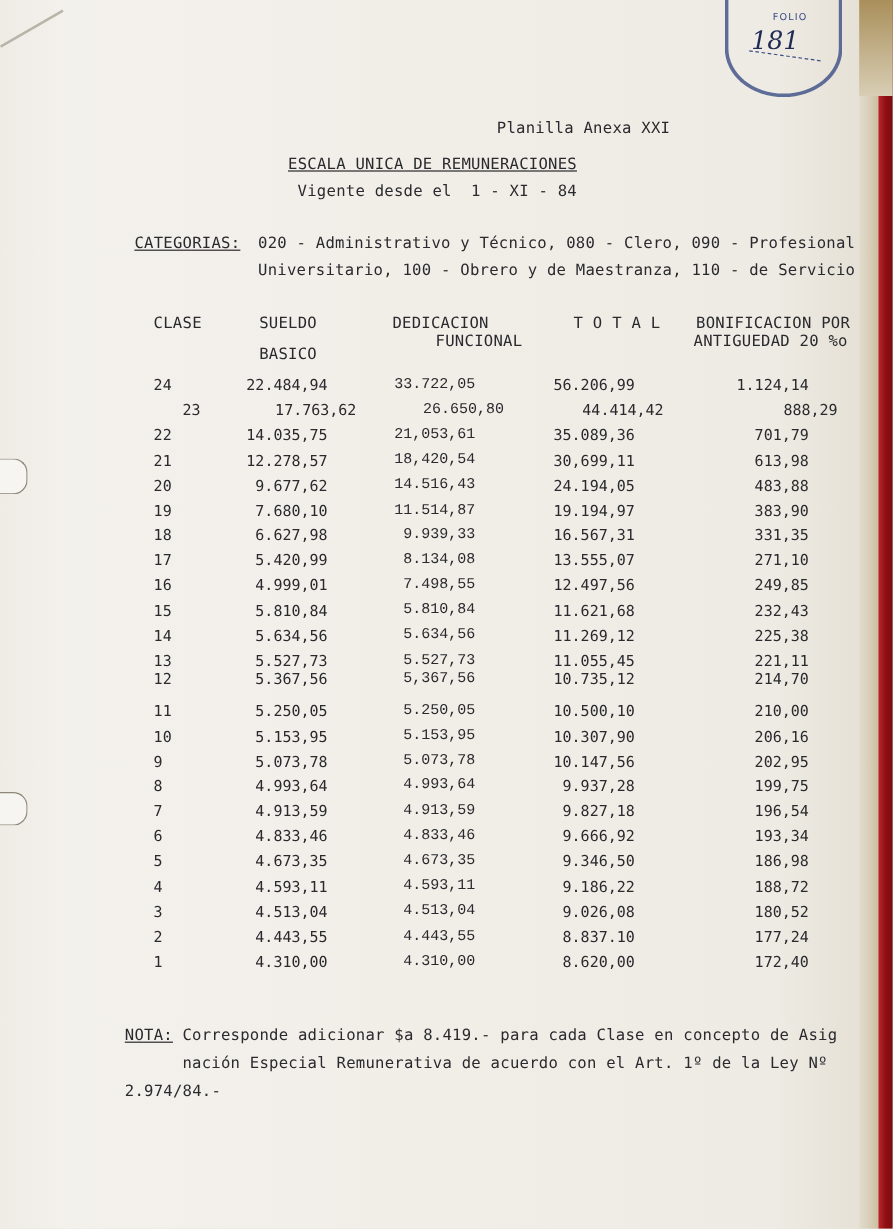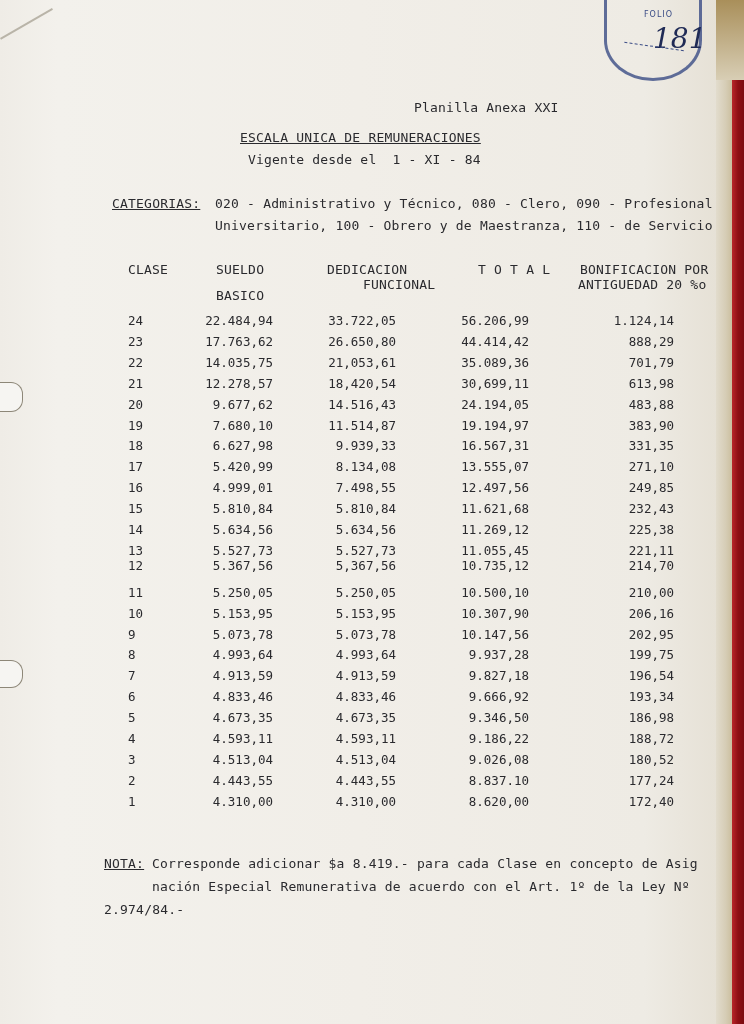--- a/index.html
+++ b/index.html
@@ -40,36 +40,36 @@
   .stamp {
     position: absolute; left: 604px; top: 0px; width: 92px; height: 78px;
     border: 3px solid #3b4d86; border-top: none;
     border-radius: 0 0 50% 50%; opacity: 0.8;
   }
   .stamp-label {
     position: absolute; left: 644px; top: 10px; font-size: 8px; font-weight: normal; color: #3b4d86;
     font-family: "DejaVu Sans", sans-serif; letter-spacing: 1px;
   }
   .stamp-number {
-    position: absolute; left: 626px; top: 22px; font-size: 28px; color: #1f2a55;
-    font-family: "DejaVu Serif", serif; font-style: italic; margin-left: 27px;
+    position: absolute; left: 626px; top: 22px; font-size: 21px; color: #1f2a55;
+    font-family: "DejaVu Serif", serif; font-style: italic;
   }
   .stamp-line {
     position: absolute; left: 624px; top: 46px; width: 60px; height: 1px;
     border-top: 1px dashed #3b4d86; transform: rotate(8deg);
   }
 
   .t { position: absolute; font-size: 13px; white-space: pre; letter-spacing: 0.2px; }
   .u { text-decoration: underline; }
 
   .row { position: absolute; left: 0; width: 716px; height: 20px; font-size: 12.5px; }
   .cell { position: absolute; top: 0; white-space: pre; }
   .c-clase { left: 128px; }
   .c-sueldo { right: 443px; text-align: right; }
-  .c-dedic { right: 320px; text-align: right; }
+  .c-dedic { right: 320px; text-align: right; font-family: Liberation Mono, monospace; }
   .c-total { right: 187px; text-align: right; }
   .c-bonif { right: 42px; text-align: right; }
 </style>
 </head>
 <body>
 
 <div class="page"></div>
 <div class="edge-strip"></div>
 <div class="red-edge"></div>
 <div class="edge-top"></div>
@@ -102,21 +102,21 @@
     <div class="t" style="left:578px; top:277px;">ANTIGUEDAD 20 %o</div>
   </div>
   <div id="table-body">
       <div class="row" style="top: 313px;">
         <span class="cell c-clase">24</span>
         <span class="cell c-sueldo">22.484,94</span>
         <span class="cell c-dedic">33.722,05</span>
         <span class="cell c-total">56.206,99</span>
         <span class="cell c-bonif">1.124,14</span>
       </div>
-      <div class="row" style="top: 333.9px;">
+      <div class="row" style="top: 333.9px; margin-left: 24px;">
         <span class="cell c-clase">23</span>
         <span class="cell c-sueldo">17.763,62</span>
         <span class="cell c-dedic">26.650,80</span>
         <span class="cell c-total">44.414,42</span>
         <span class="cell c-bonif">888,29</span>
       </div>
       <div class="row" style="top: 354.8px;">
         <span class="cell c-clase">22</span>
         <span class="cell c-sueldo">14.035,75</span>
         <span class="cell c-dedic">21,053,61</span>

